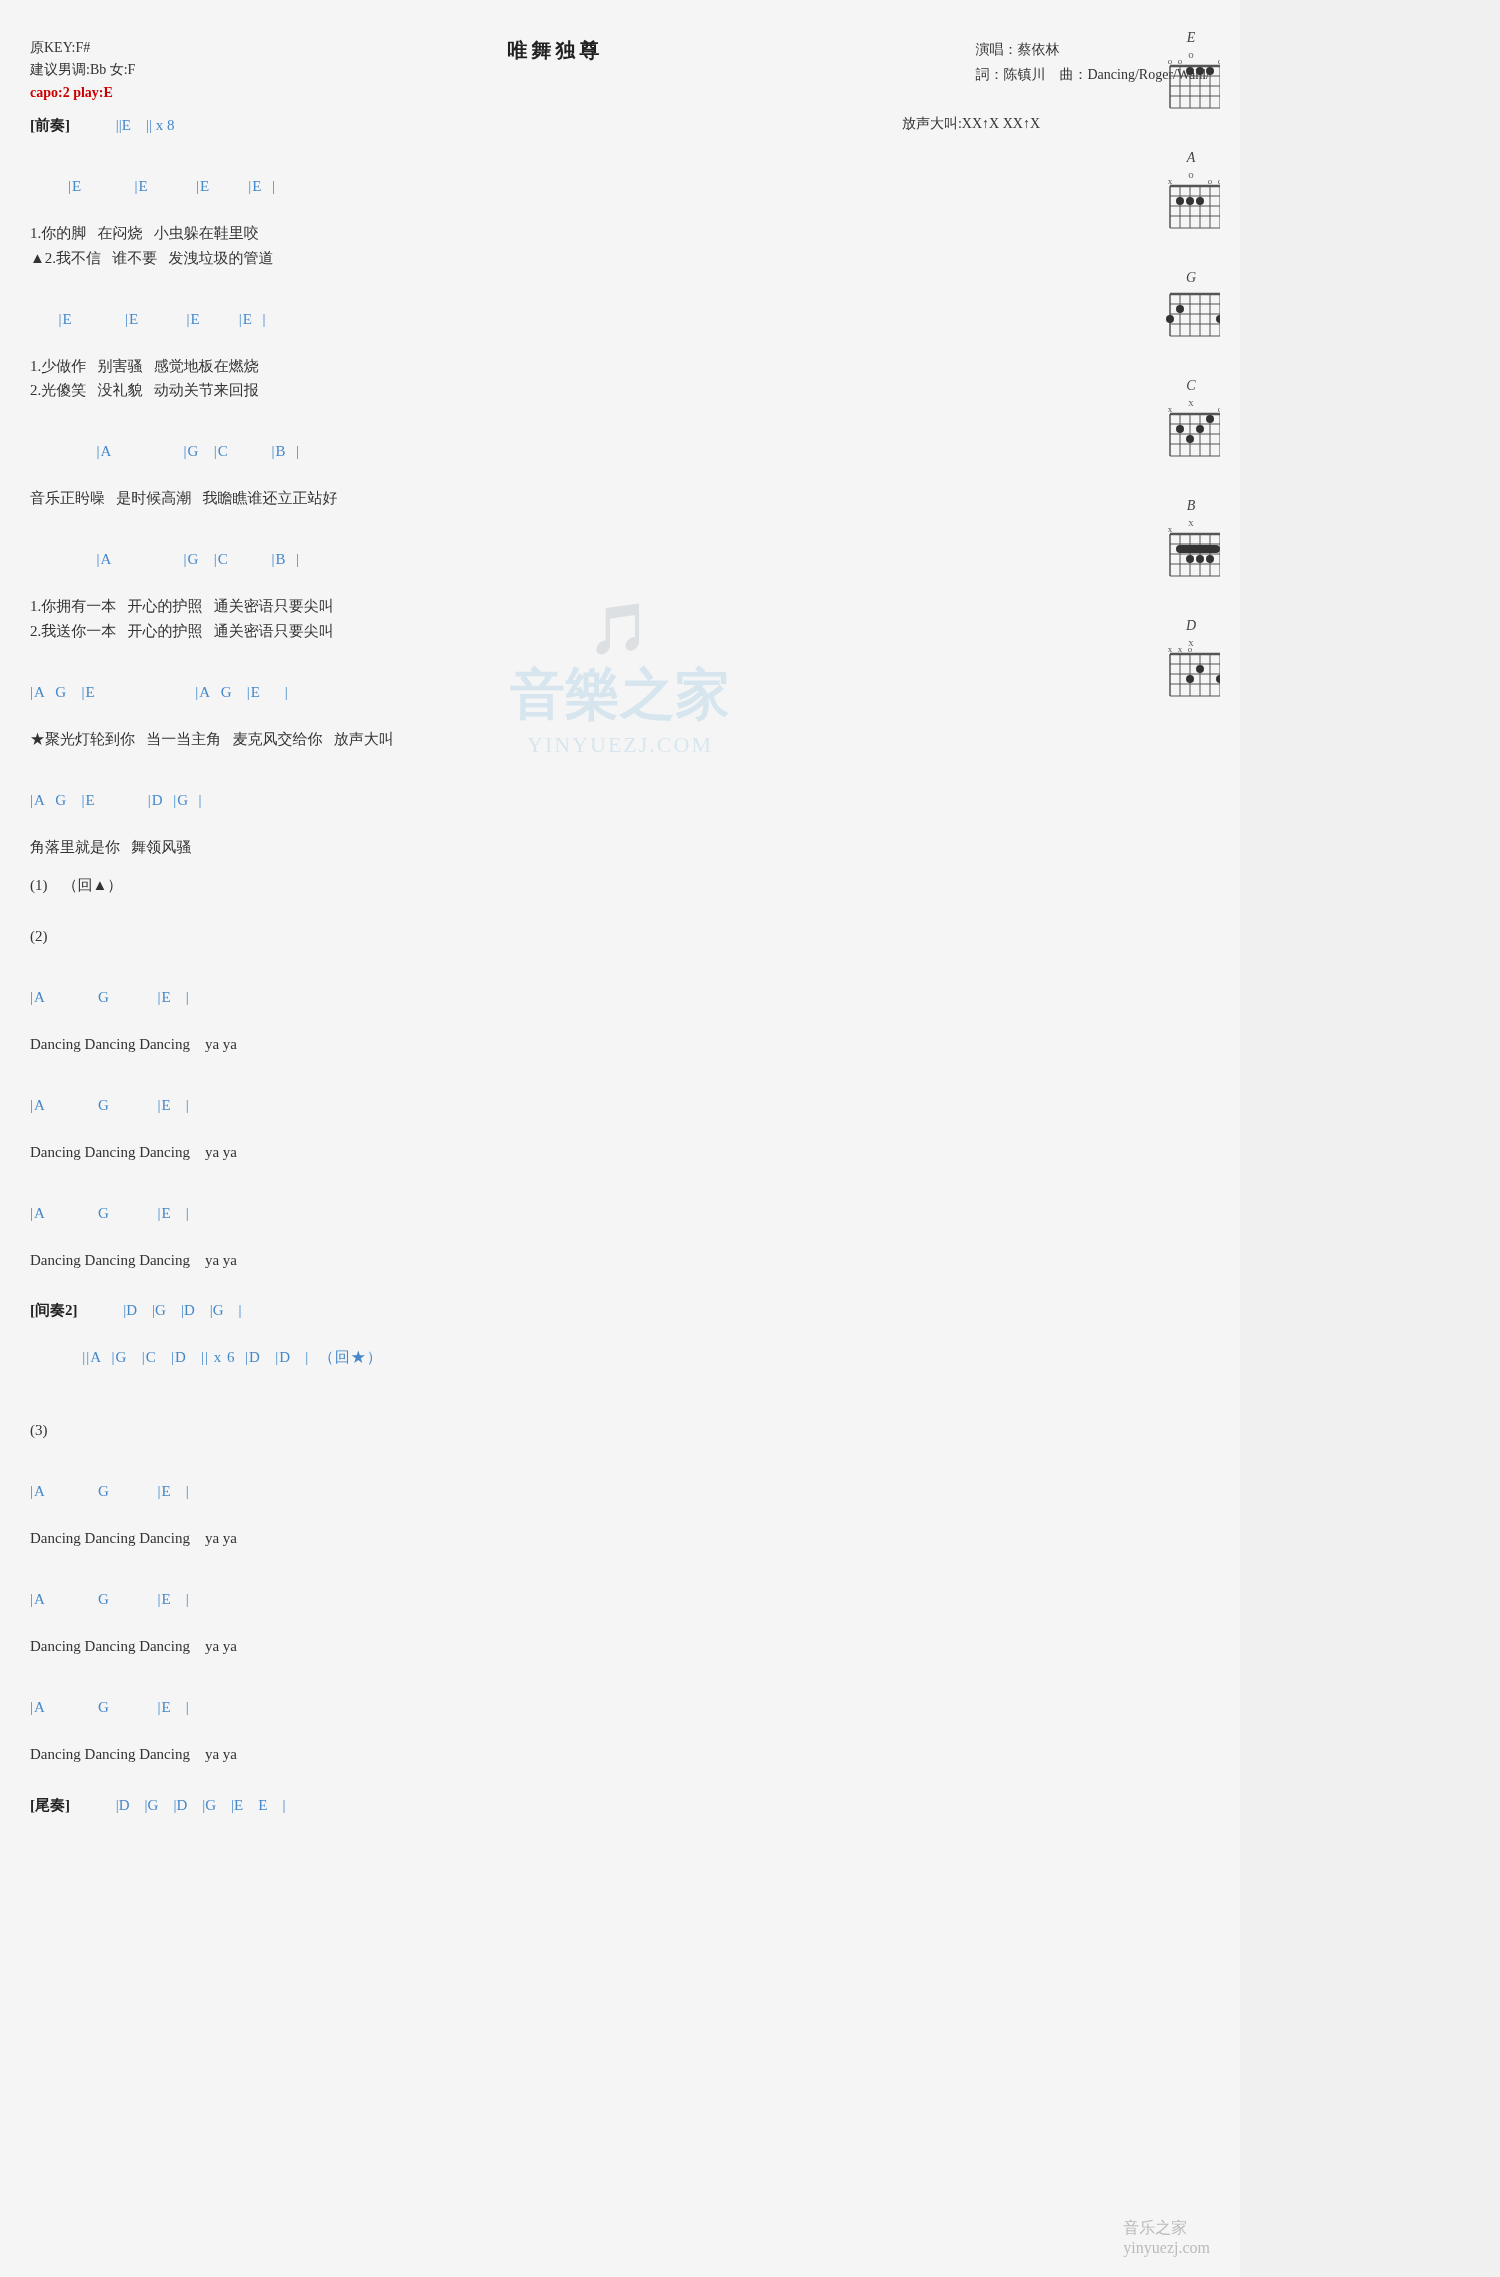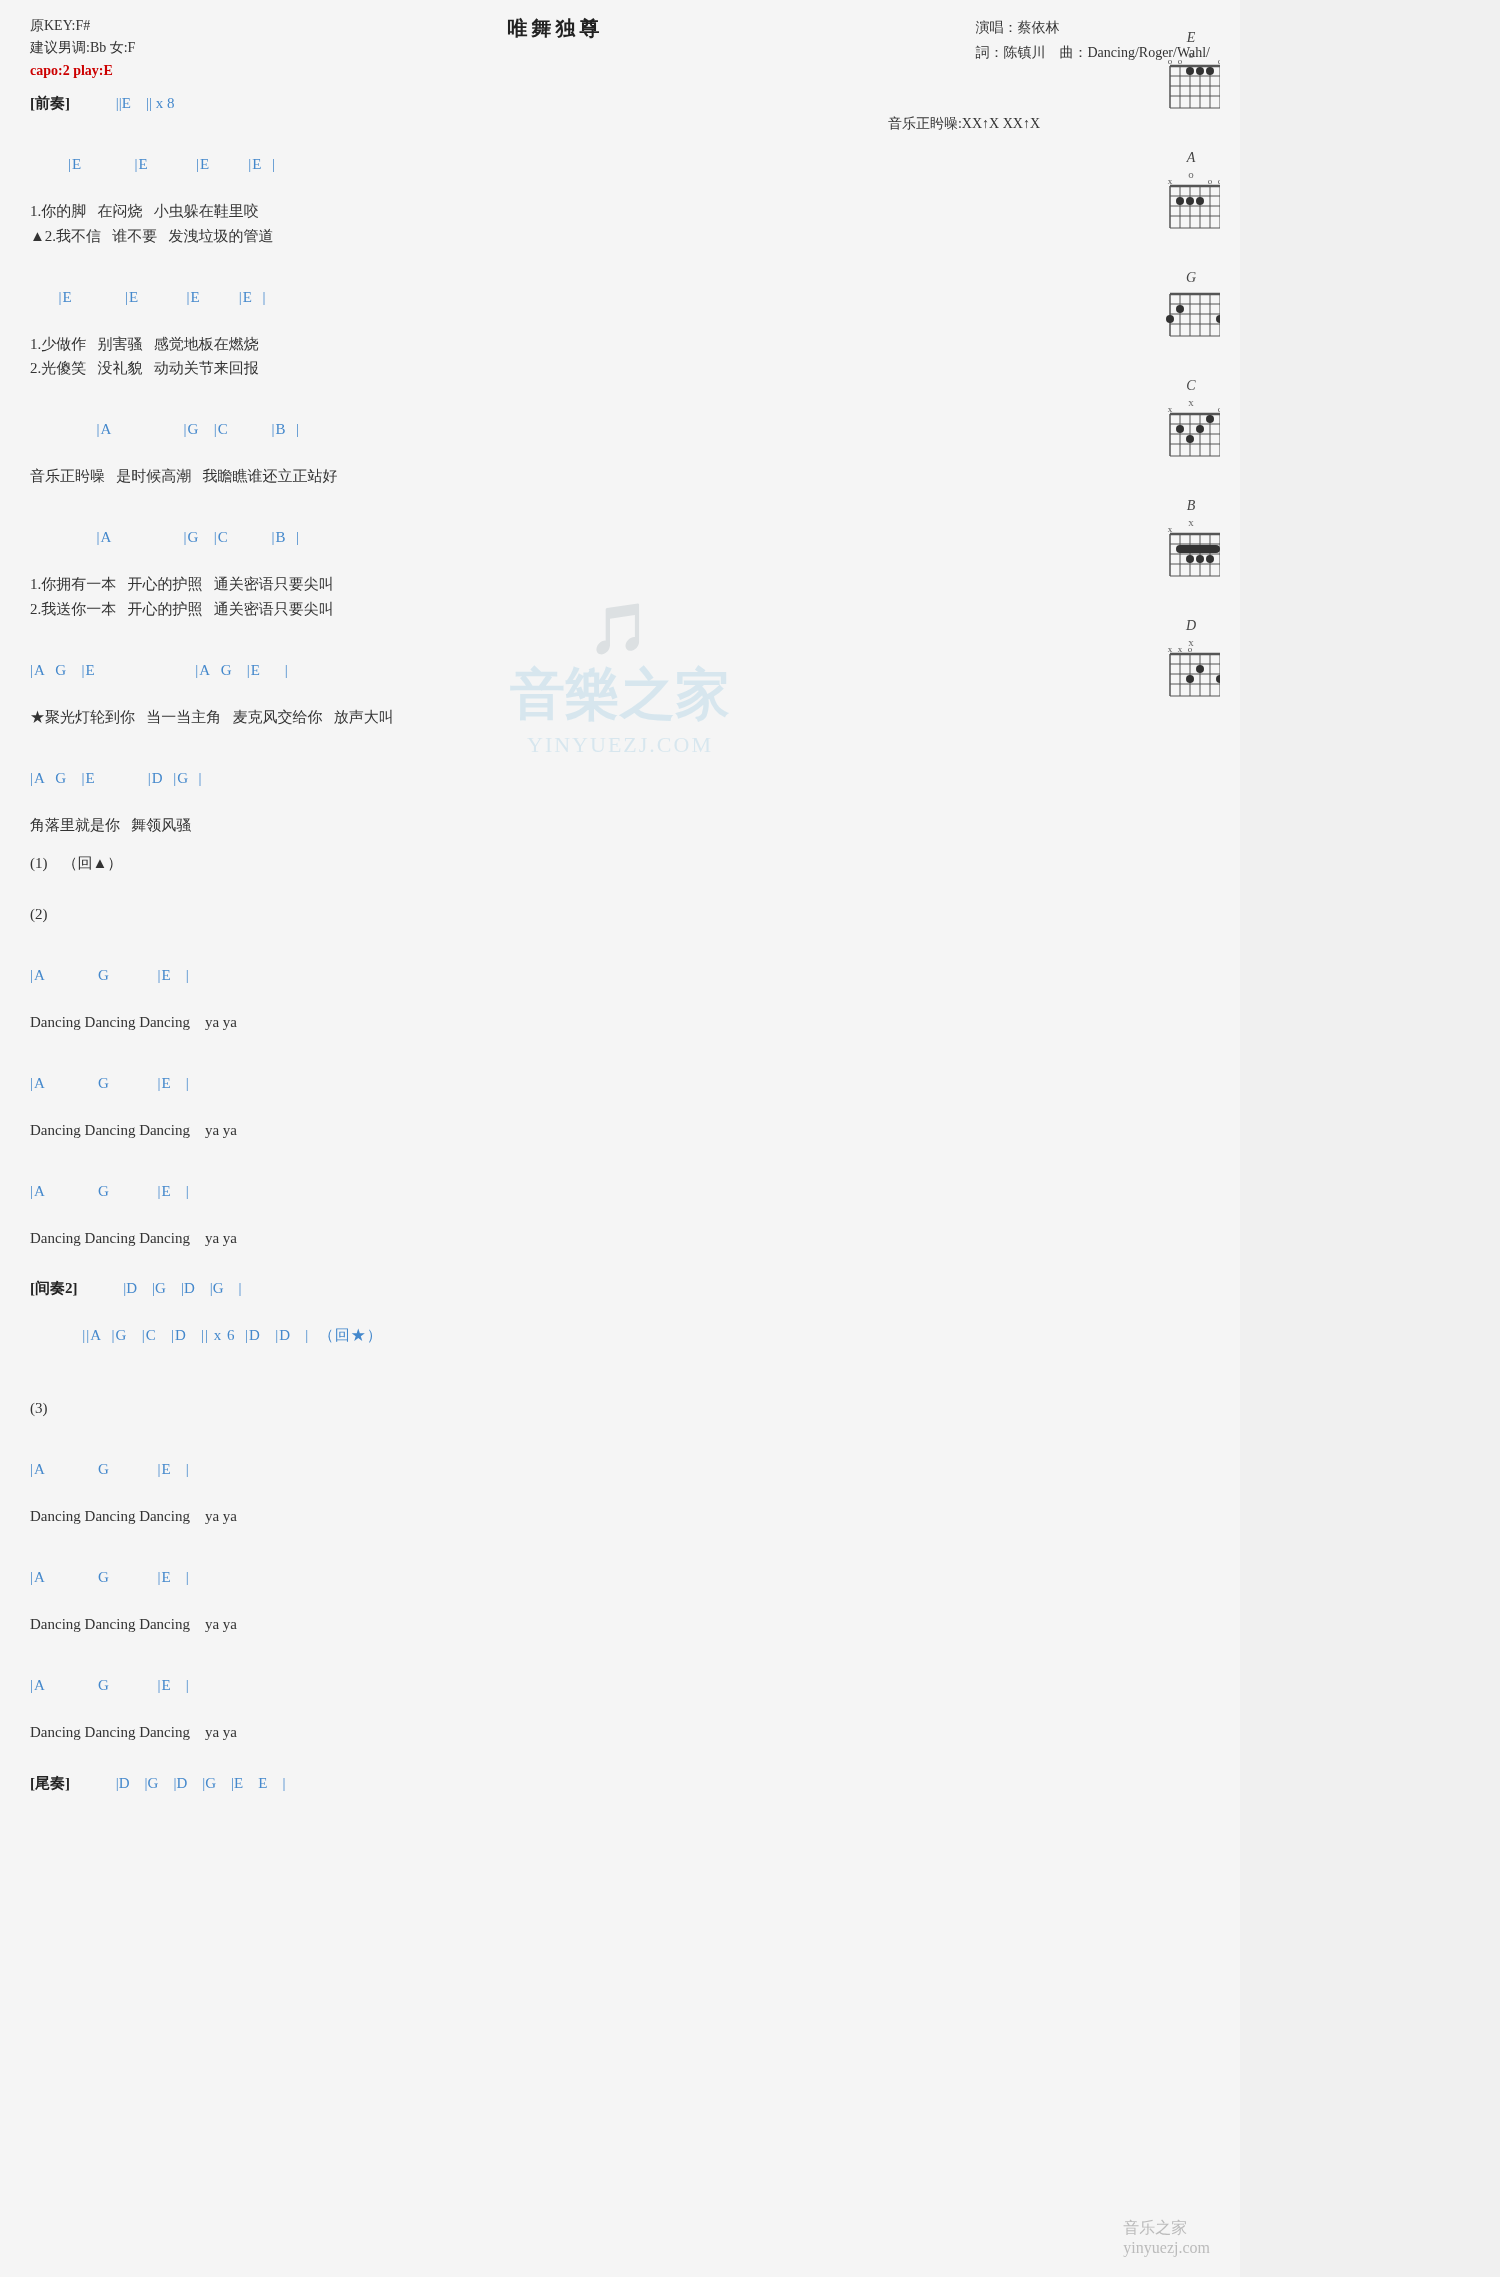--- a/index.html
+++ b/index.html
@@ -7,21 +7,21 @@
       background: #f0f0f0;
       font-family: 'SimSun', 'STSong', serif;
       width: 1500px;
       min-height: 2277px;
       position: relative;
     }
     .page {
       background: #f5f5f5;
       width: 1240px;
       min-height: 2277px;
-      padding: 15px 30px;
+      padding: 37px 30px;
       position: relative;
     }
     .header {
       display: flex;
       justify-content: space-between;
       align-items: flex-start;
       margin-bottom: 10px;
     }
     .header-left {
       font-size: 14px;
@@ -137,21 +137,21 @@
     </div>
     <div class="header-center">
       <div class="song-title">唯舞独尊</div>
     </div>
     <div class="header-right">
       <div>演唱：蔡依林</div>
       <div>詞：陈镇川　曲：Dancing/Roger/Wahl/</div>
     </div>
   </div>
 
-  <div style="position:absolute; right:200px; top:115px; font-size:14px; color:#333;">音乐正盻噪:XX↑X XX↑X</div>
+  <div style="position:absolute; right:200px; top:115px; font-size:14px; color:#333;">放声大叫:XX↑X XX↑X</div>
 
   <div class="chord-diagram-area">
 
     <div class="chord-diagram-wrapper">
       <div class="cd-name">E</div>
       <div style="font-size:11px;color:#666;">o</div>
       <svg width="58" height="52" class="chord-svg">
 
         <line x1="8" y1="6" x2="8" y2="48" stroke="#555" stroke-width="1.5"></line>
         <line x1="18" y1="6" x2="18" y2="48" stroke="#555" stroke-width="1"></line>

